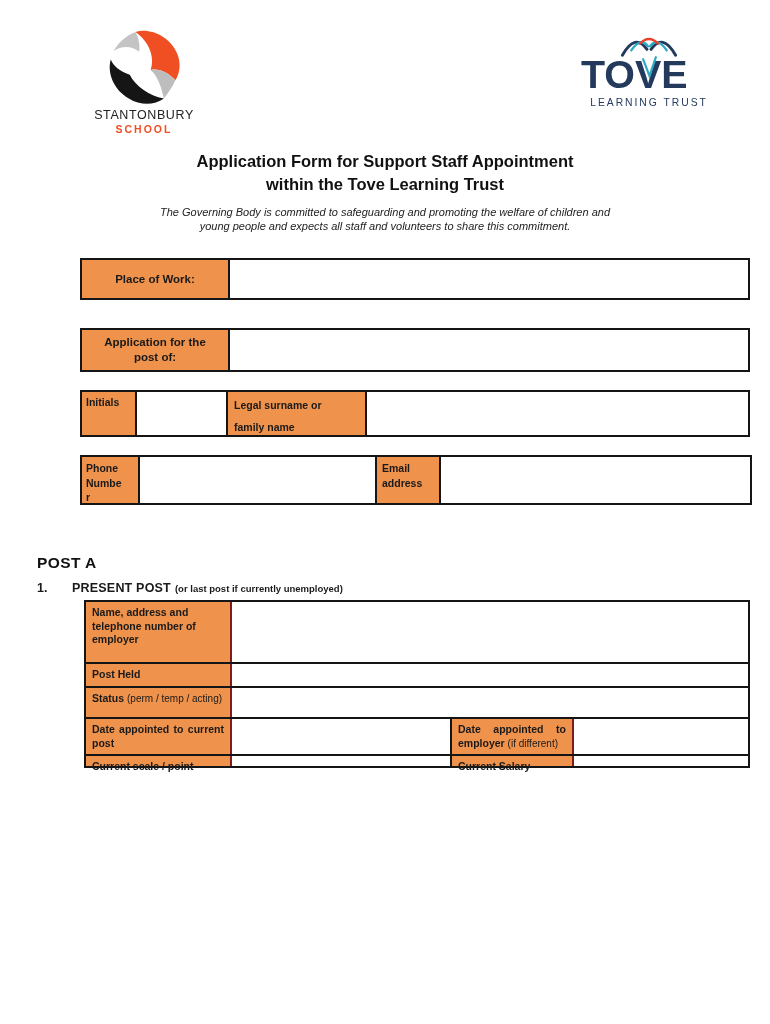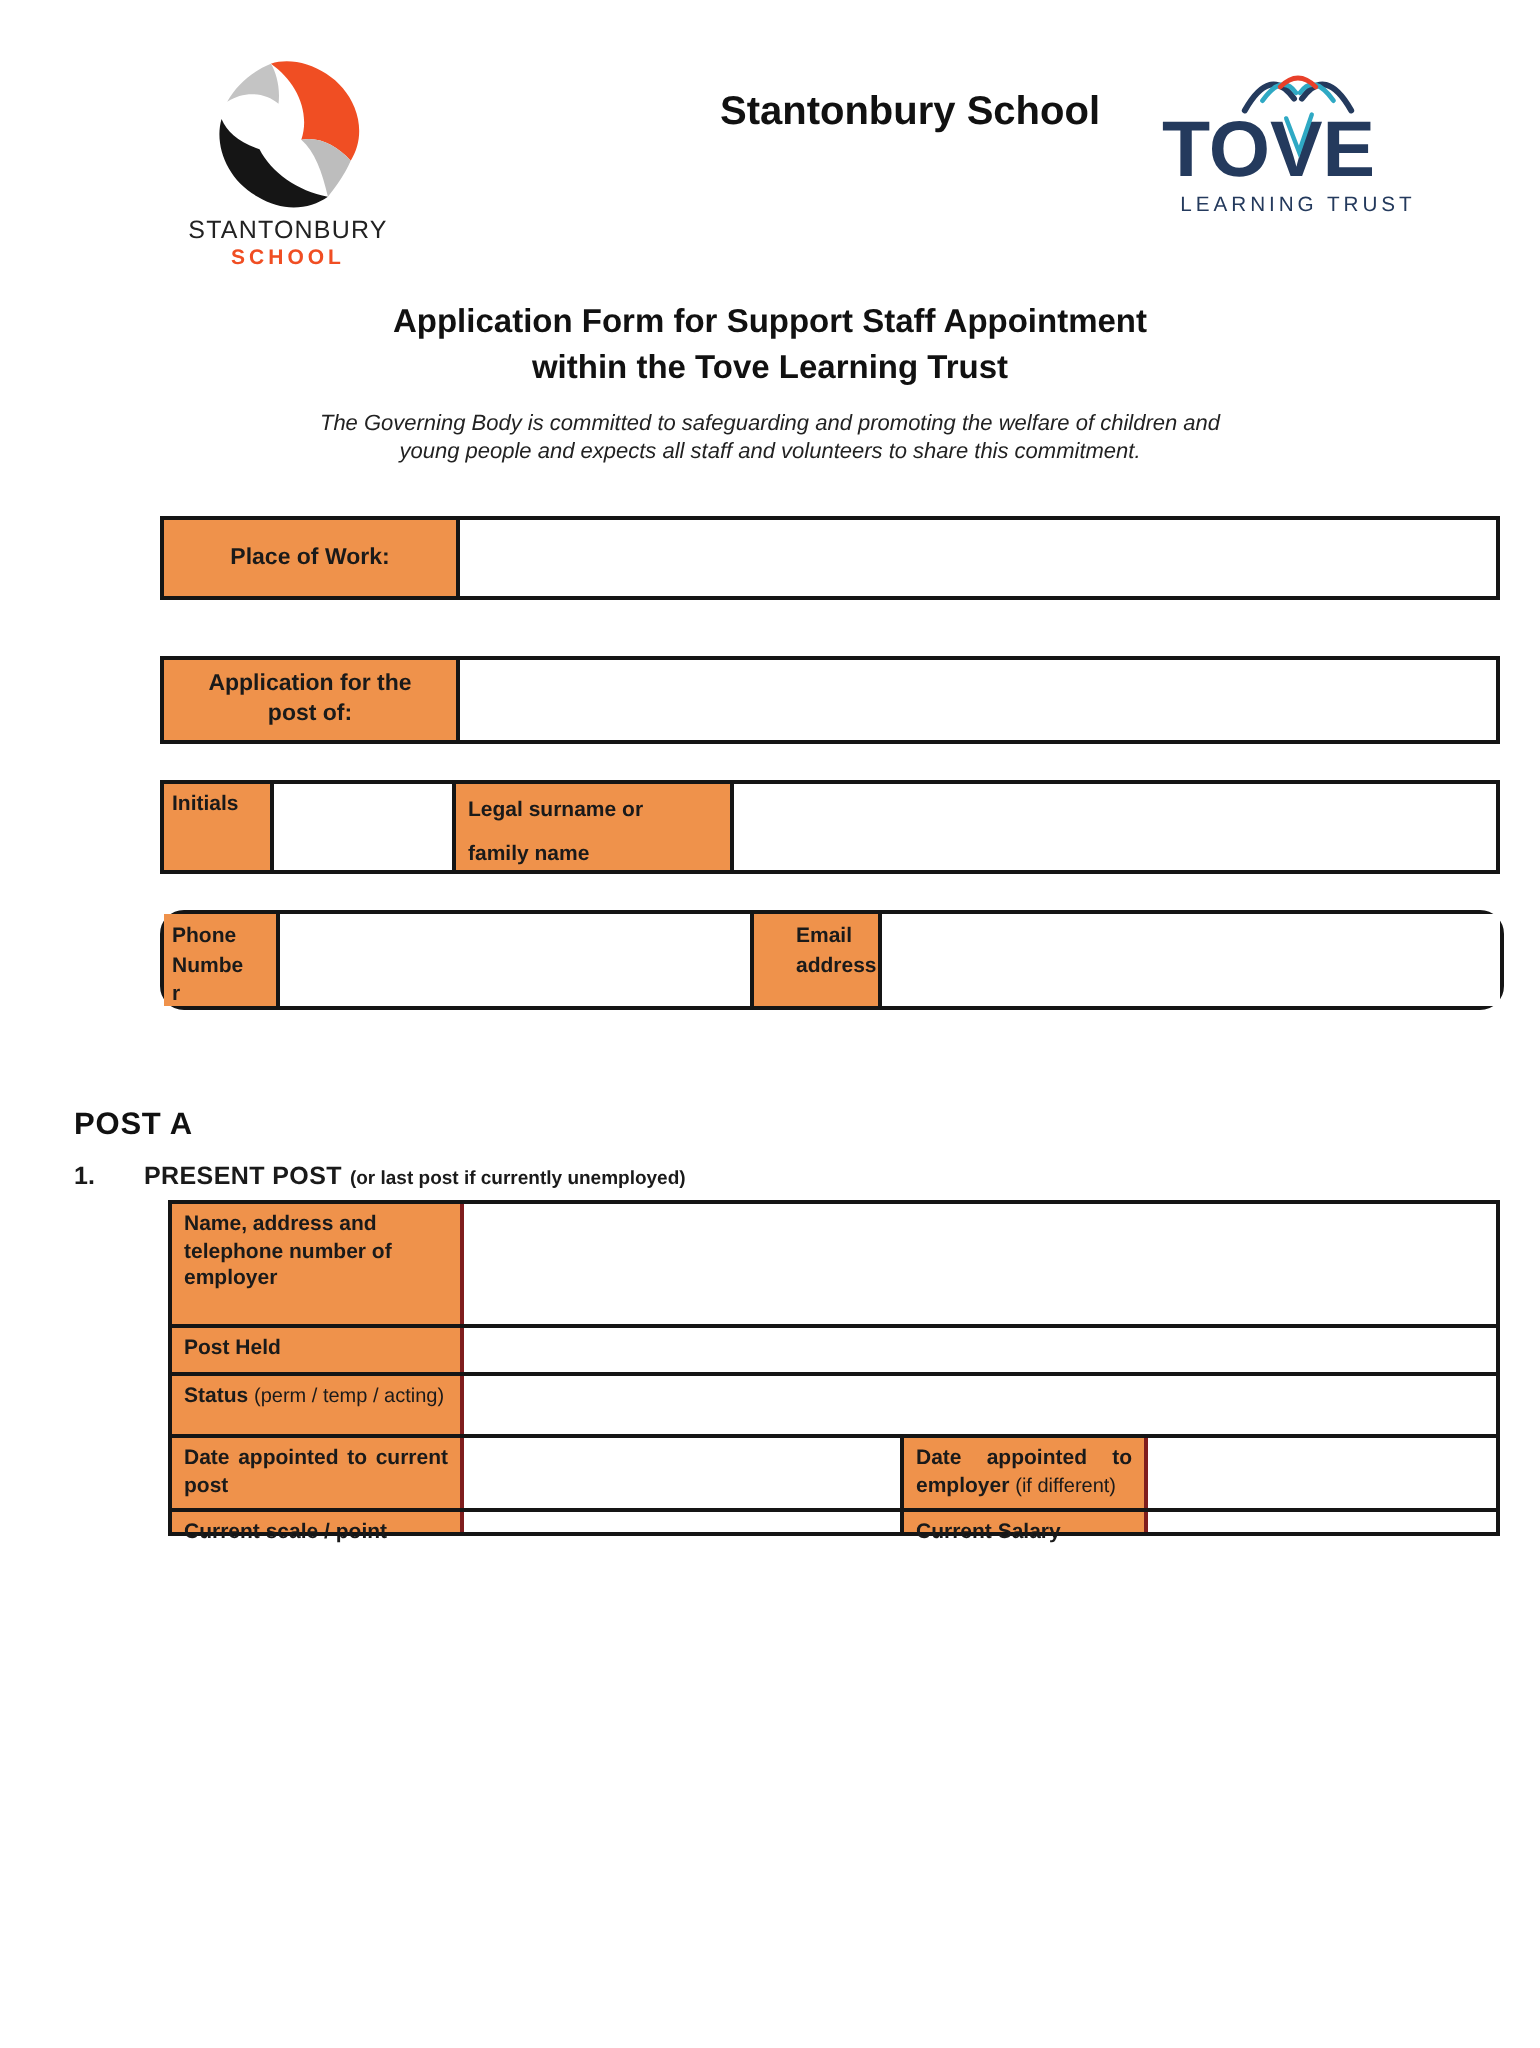--- a/index.html
+++ b/index.html
@@ -29,25 +29,25 @@
   .cen{display:flex;align-items:center;justify-content:center;text-align:center;}
   
   #row-place{left:80px;top:258px;width:670px;height:42px;}
   #row-place .lab{width:148px;font-size:11.5px;padding:0 8px;}
   #row-post{left:80px;top:328px;width:670px;height:44px;}
   #row-post .lab{width:148px;font-size:11.5px;padding:12px 9px;line-height:1.3;}
   #row-name{left:80px;top:390px;width:670px;height:47px;}
   #row-name .c-initials{width:55px;font-size:10.5px;padding:4px 4px;}
   #row-name .c-iblank{width:91px;border-right:2px solid #151515;background:#fff;}
   #row-name .c-surname{width:139px;font-size:10.5px;padding:3px 14px 19px 6px;line-height:2.05;}
-  #row-contact{left:80px;top:455px;width:672px;height:50px;border-radius:12px;}
+  #row-contact{left:80px;top:455px;width:672px;height:50px;}
   #row-contact .c-phone{width:58px;font-size:10.5px;padding:4px 4px;line-height:1.4;}
   #row-contact .c-phone .wrapbox{display:block;width:36px;word-break:break-all;}
   #row-contact .c-pblank{width:237px;border-right:2px solid #151515;background:#fff;}
-  #row-contact .c-email{width:64px;font-size:10.5px;padding:4px 21px;line-height:1.4;}
+  #row-contact .c-email{width:64px;font-size:10.5px;padding:4px 5px;line-height:1.4;}
   
   .parta-head{position:absolute;left:37px;top:554px;font-size:15.5px;font-weight:bold;
     letter-spacing:.4px;color:#111;}
   .sec-line{position:absolute;left:37px;top:581px;display:flex;align-items:baseline;}
   .sec-num{width:35px;font-size:12.5px;font-weight:bold;}
   .sec-title{font-size:12.5px;font-weight:bold;letter-spacing:.2px;}
   .sec-note{font-size:9.5px;font-weight:bold;margin-left:4px;}
   .ptable{position:absolute;left:84px;top:600px;width:666px;}
   .prow{display:flex;border:2px solid #151515;box-sizing:border-box;background:#fff;margin-top:-2px;}
   .prow:first-child{margin-top:0;}
@@ -72,21 +72,20 @@
     <svg width="76" height="76" viewBox="0 0 80 80">
       <path d="M31 2 C46 -3 68 7 75 25 C79 35 78 45 73 53 C66 45 56 40 47 42 C52 27 44 11 31 2 Z" fill="#F04E23"></path>
       <path d="M31 2 C21 6 13 13 8 22 C17 16 28 17 35 23 C36 15 34 7 31 2 Z" fill="#C4C4C4"></path>
       <path d="M5 31 C1 45 8 63 24 72 C37 80 51 79 61 72 C45 69 31 59 25 47 C14 43 8 38 5 31 Z" fill="#151515"></path>
       <path d="M47 42 C56 40 66 45 73 53 C70 60 65 67 61 72 C58 59 54 48 47 42 Z" fill="#BDBDBD"></path>
     </svg>
     <div class="s-logo-name">STANTONBURY</div>
     <div class="s-logo-sub">SCHOOL</div>
   </div>
 
-  <div class="school-title">Stantonbury School</div>
 
   <div class="tove">
     <svg width="138" height="76" viewBox="0 0 140 76">
       <g fill="none" stroke-linecap="round">
         <path d="M43 21 Q56 -2 68 15" stroke="#243A5D" stroke-width="3"></path>
         <path d="M72 15 Q84 -2 97 21" stroke="#243A5D" stroke-width="3"></path>
         <path d="M52 16 Q62 2 69 12" stroke="#2FA9C4" stroke-width="2.4"></path>
         <path d="M71 12 Q78 2 88 16" stroke="#2FA9C4" stroke-width="2.4"></path>
         <path d="M61 9 Q70 0 79 9" stroke="#E8402A" stroke-width="2.4"></path>
       </g>

